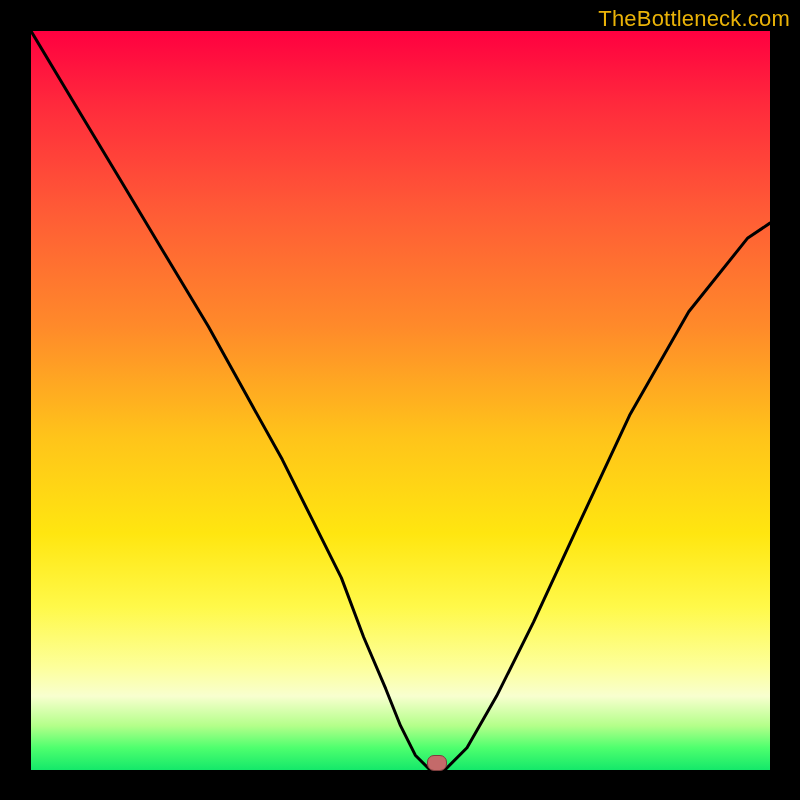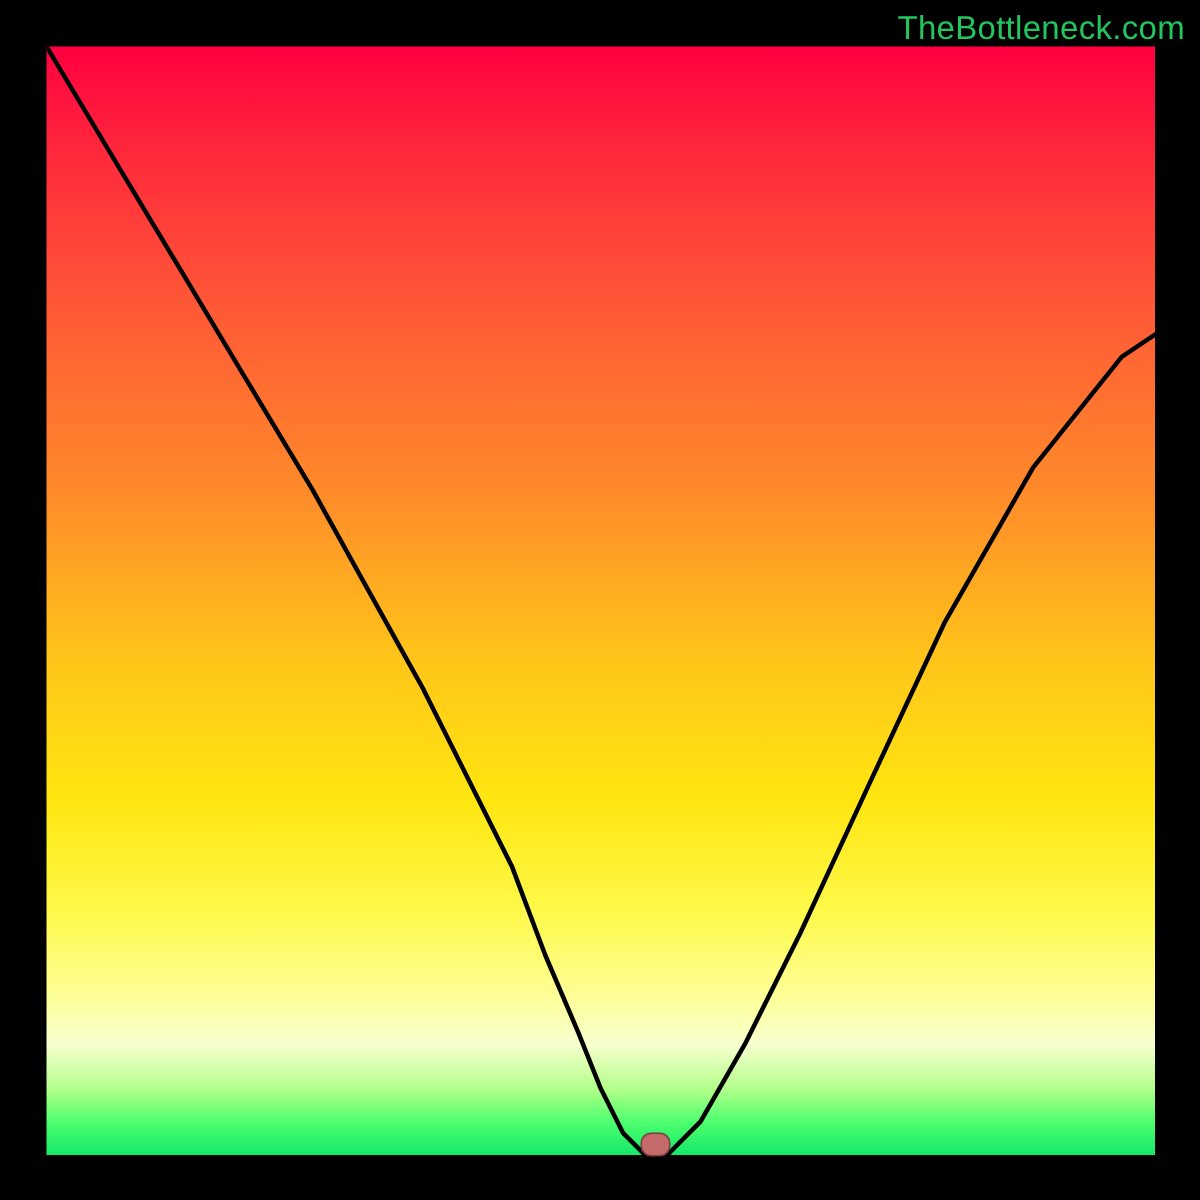--- a/index.html
+++ b/index.html
@@ -53,21 +53,21 @@
     height: 14px;
     border-radius: 7px;
     background: #c46a6a;
     border: 1px solid #7d3d3d;
     transform: translate(-50%, -50%);
   }
   .watermark {
     position: absolute;
     top: 6px;
     right: 10px;
-    color: #22c55e;
+    color: #eab308;
     font-size: 22px;
     letter-spacing: 0.2px;
     z-index: 5;
     pointer-events: none;
   }
 </style>
 </head>
 <body>
 
 <div class="frame">

